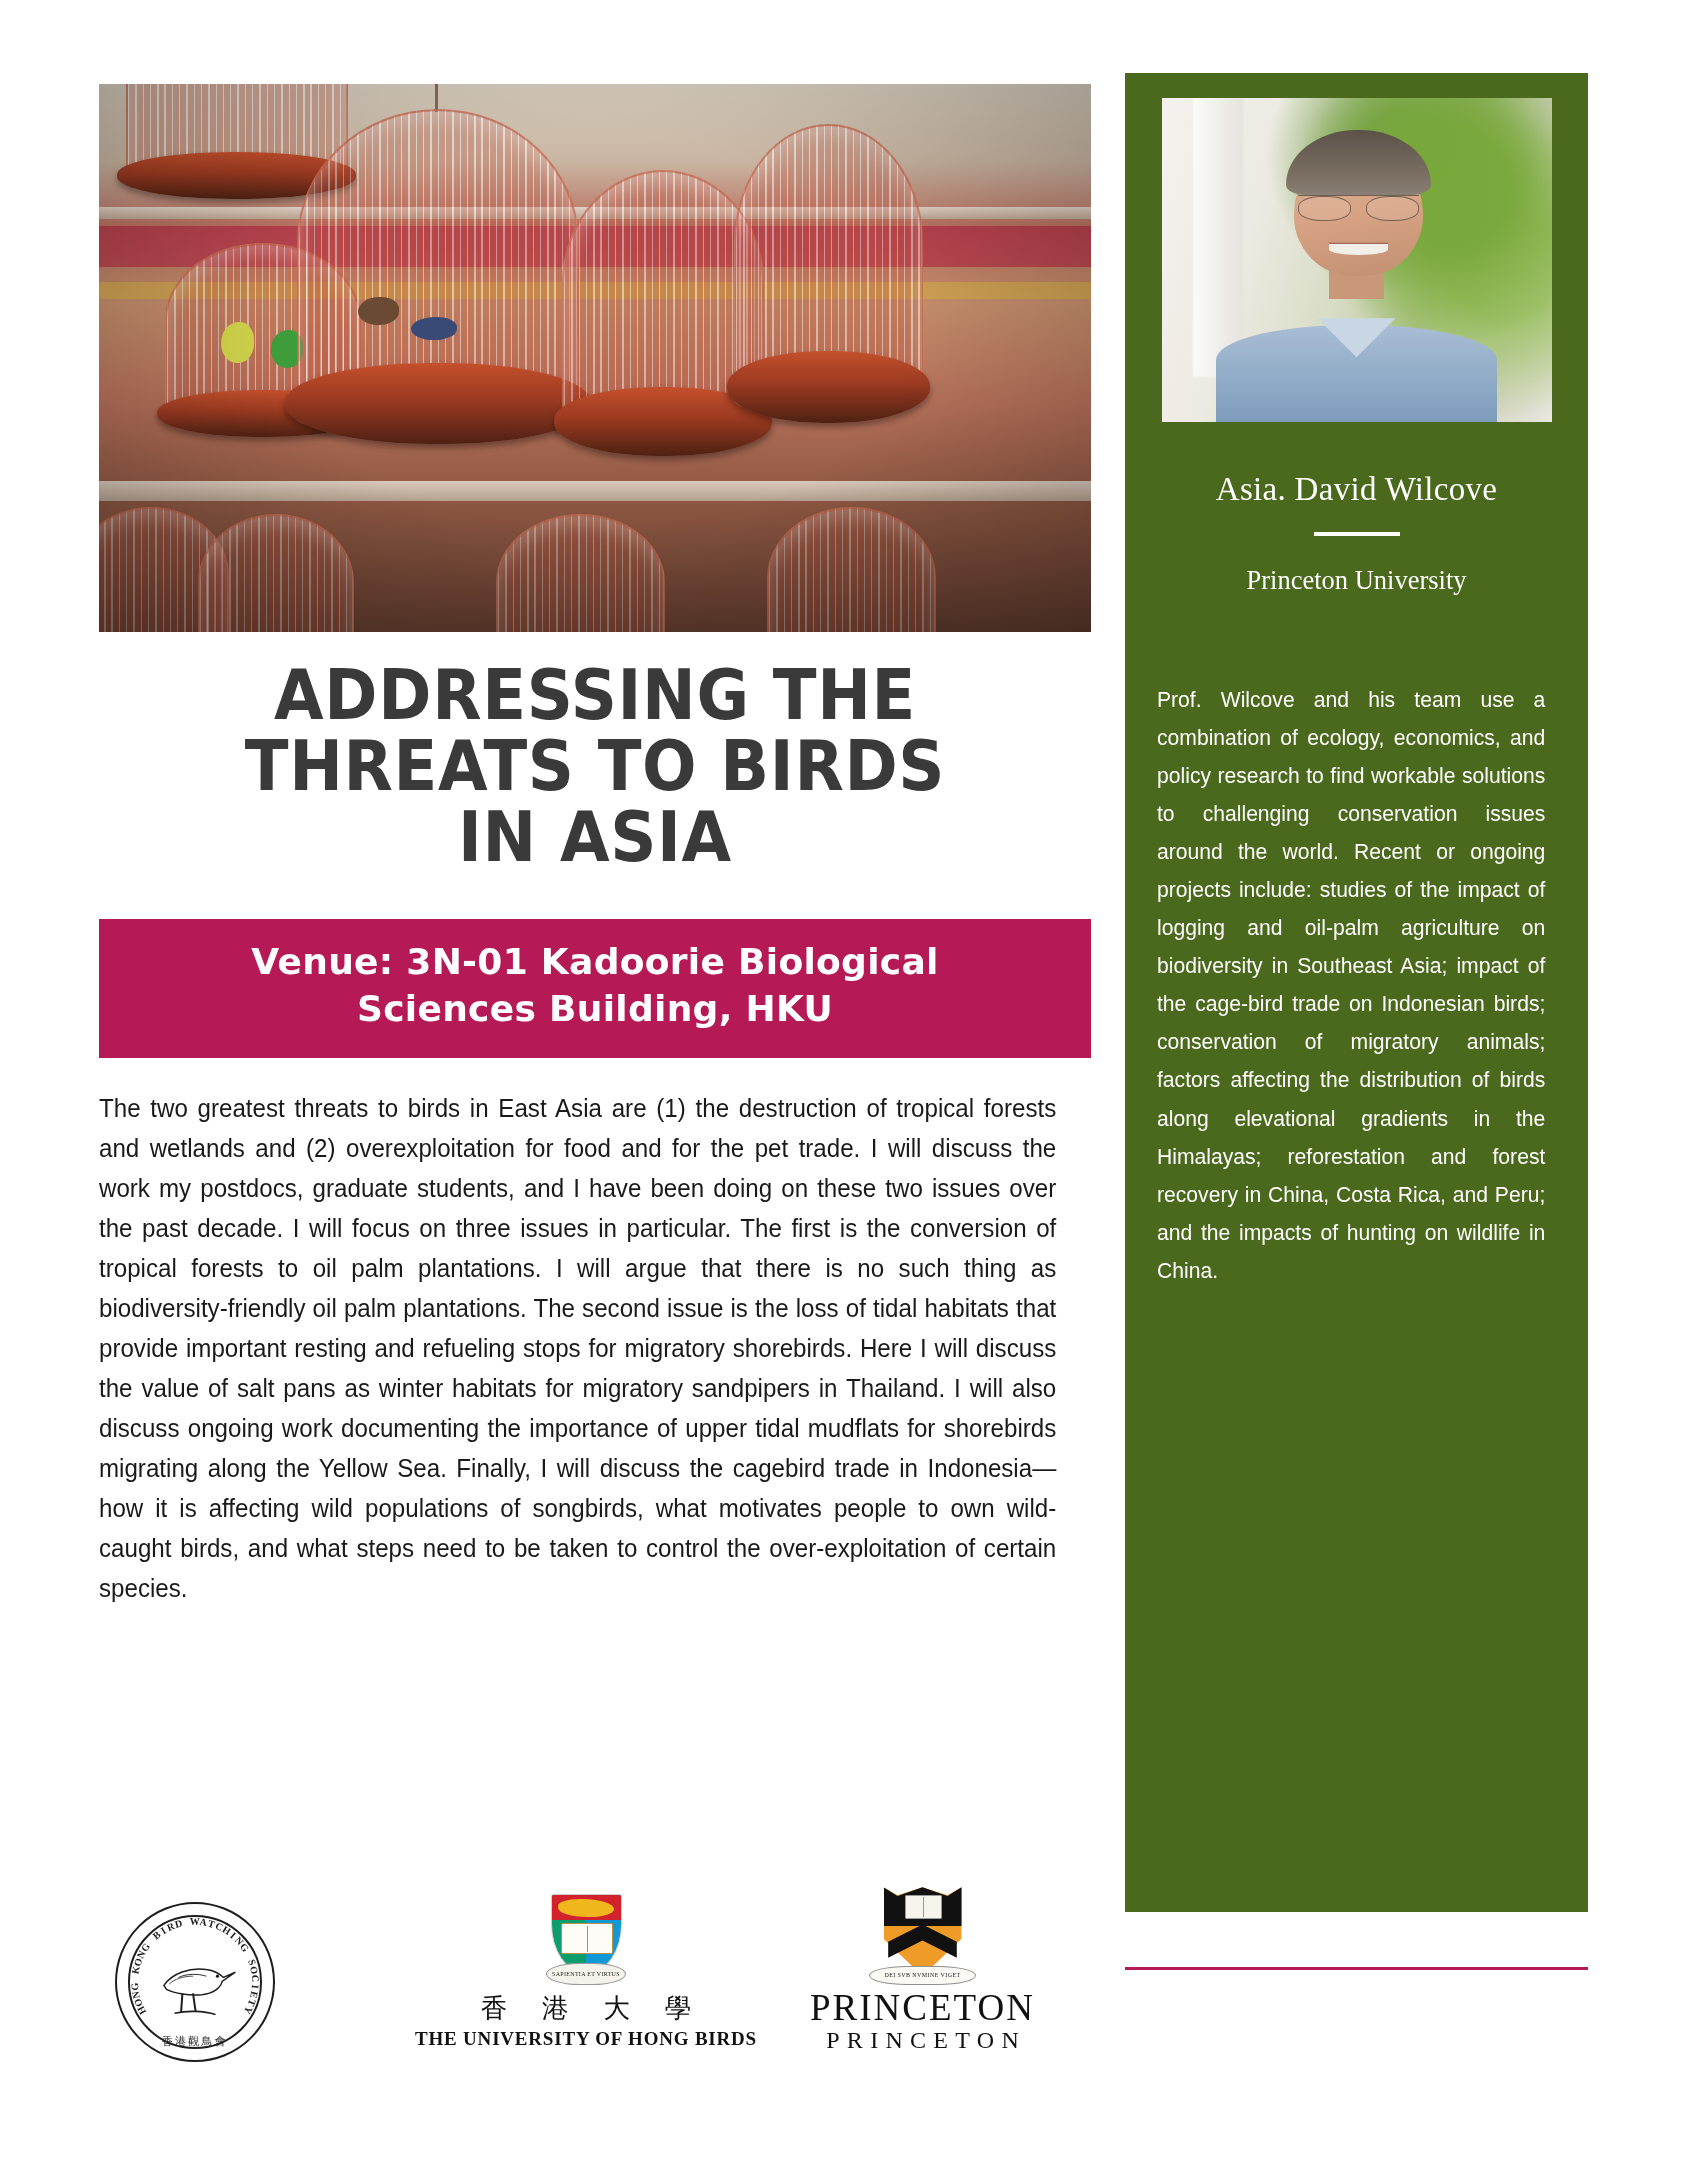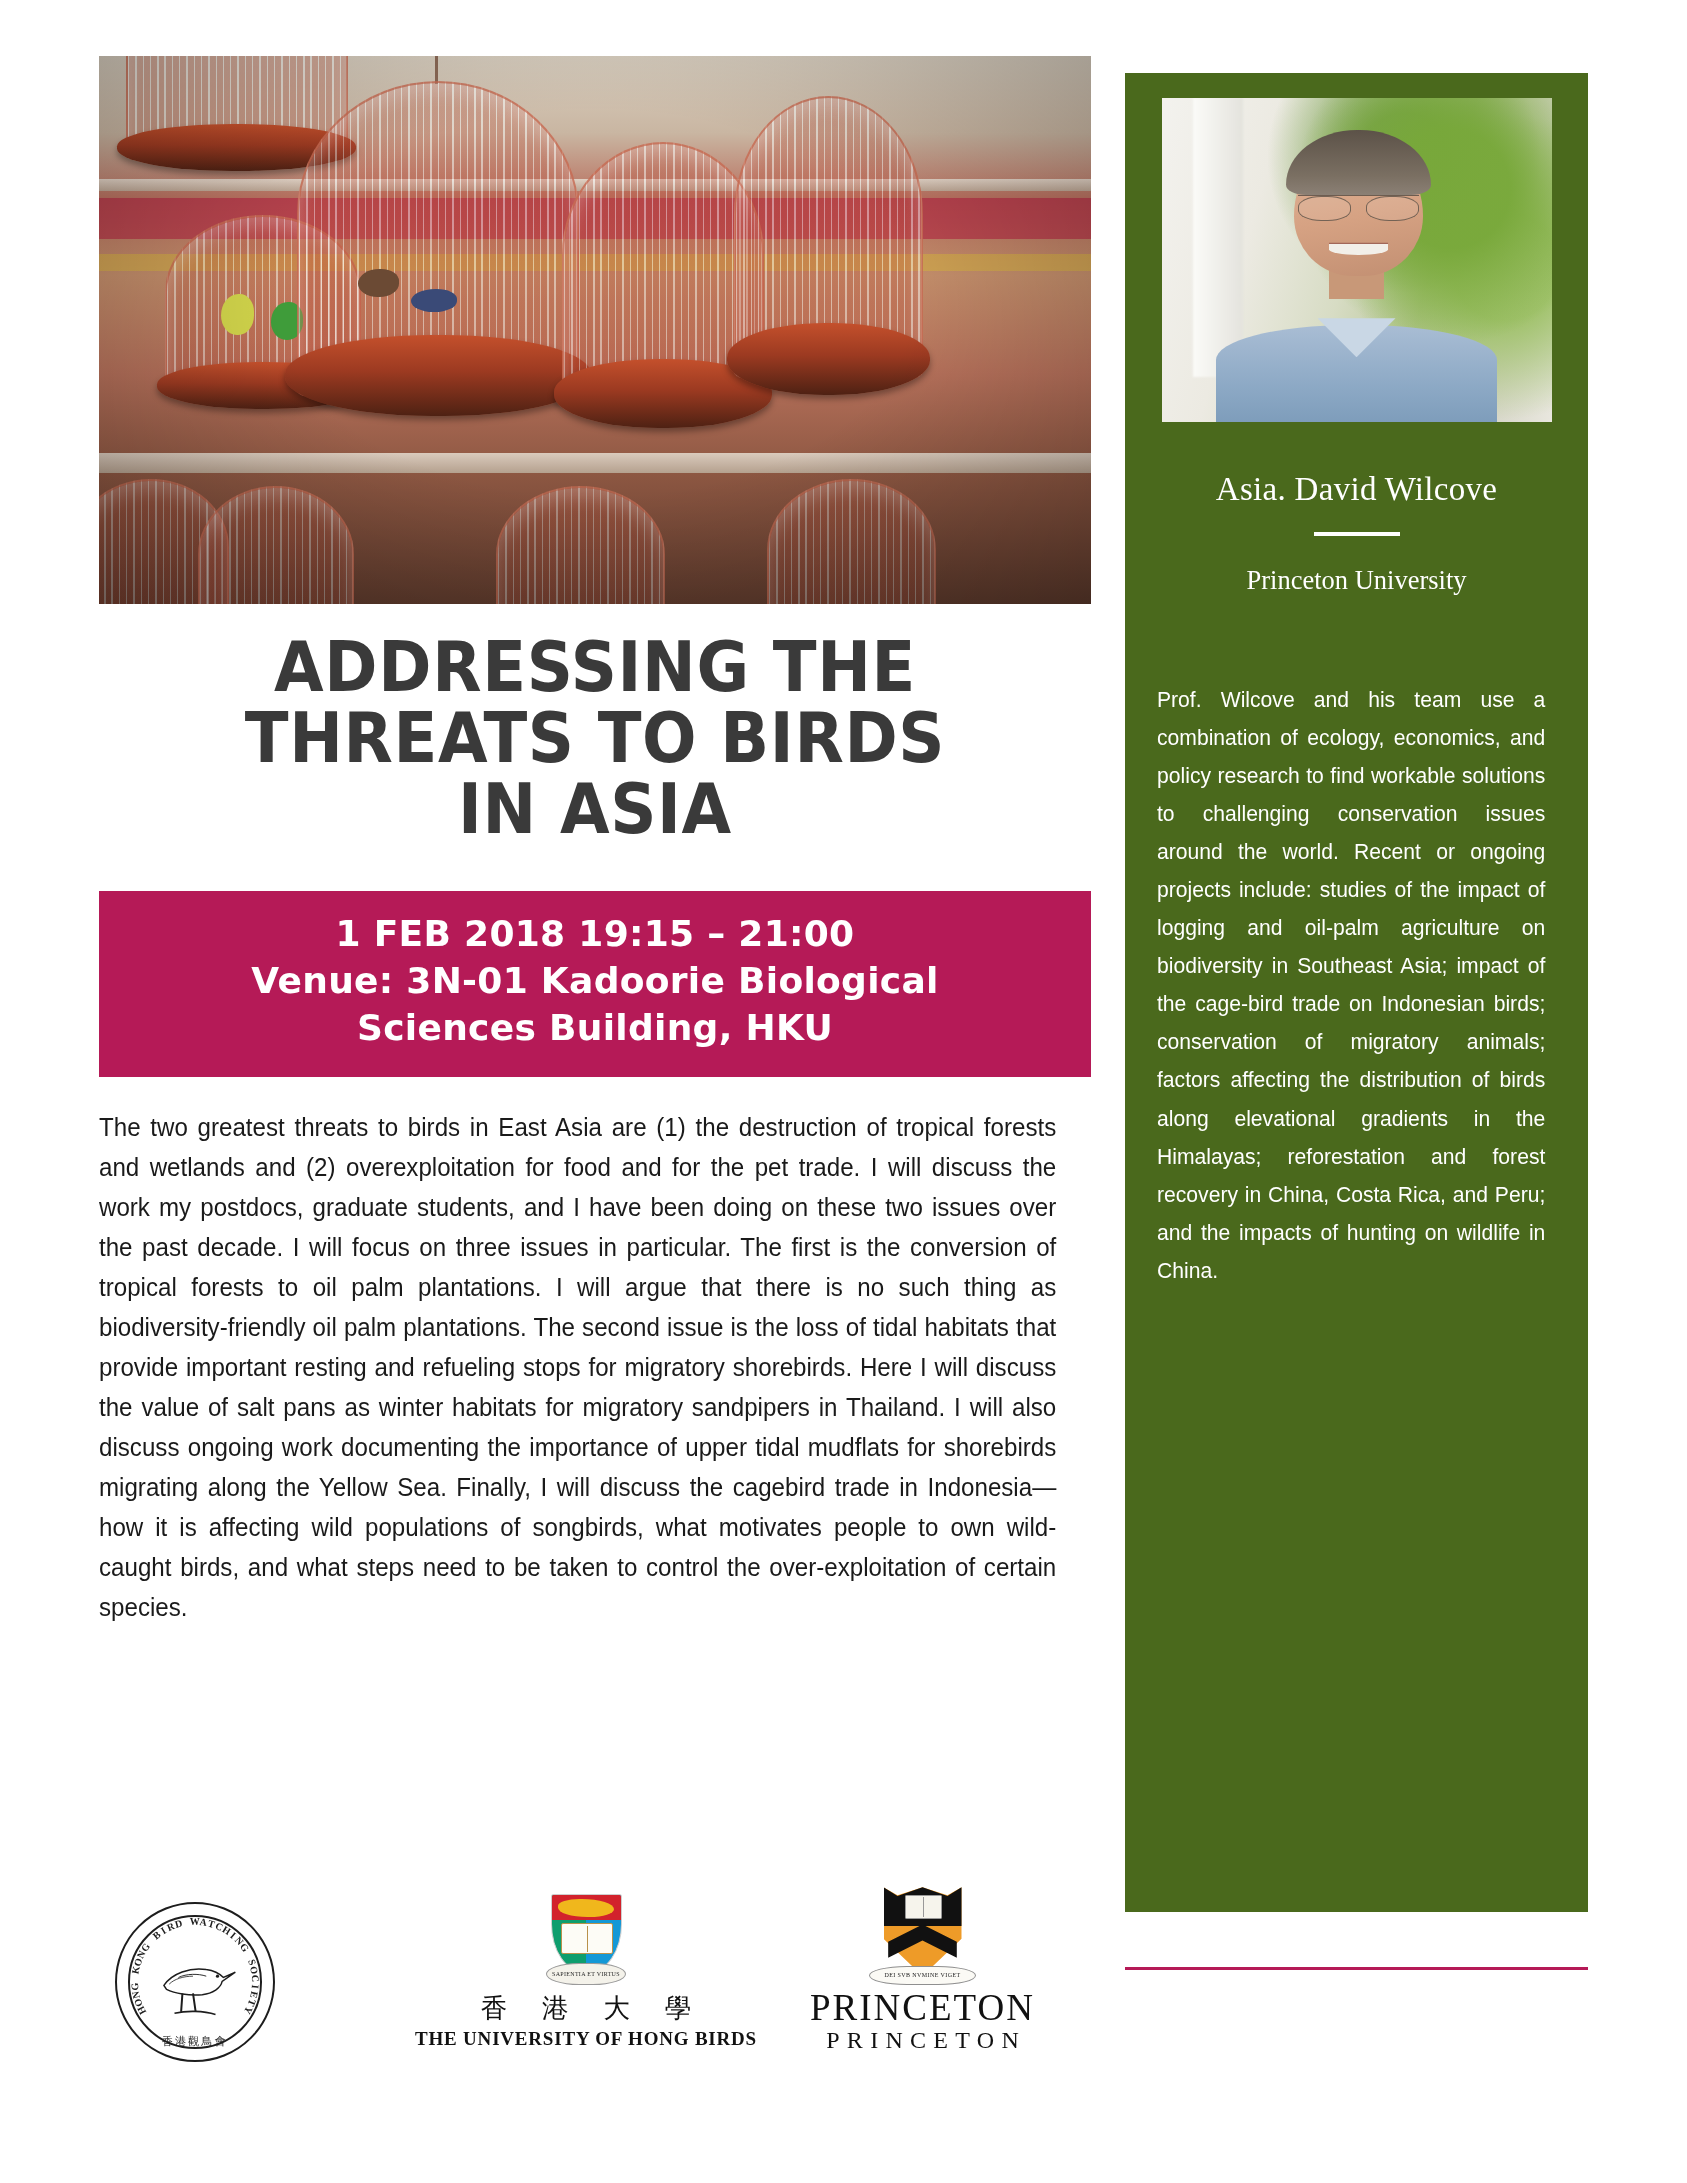--- a/index.html
+++ b/index.html
@@ -12,21 +12,21 @@
     height: 2183px;
     font-family: "Liberation Sans", sans-serif;
     position: relative;
     overflow: hidden;
   }
 
   
   #left-column {
     position: absolute;
     left: 99px;
-    top: 56px;
+    top: 84px;
     width: 992px;
   }
 
   
   #hero-photo {
     width: 992px;
     height: 548px;
     position: relative;
     overflow: hidden;
     background: #8a5a44;
@@ -473,21 +473,20 @@
     <div class="photo-layer photo-vignette"></div>
   </div>
 
   <h1 id="poster-title">
     <span class="tline">ADDRESSING THE</span>
     <span class="tline">THREATS TO BIRDS</span>
     <span class="tline">IN ASIA</span>
   </h1>
 
   <div id="event-banner">
-    <span class="bline">1 FEB 2018   19:15 – 21:00</span>
     <span class="bline">Venue: 3N-01 Kadoorie Biological</span>
     <span class="bline">Sciences Building, HKU</span>
   </div>
 
   <p id="abstract">The two greatest threats to birds in East Asia are (1) the destruction of tropical forests and wetlands and (2) overexploitation for food and for the pet trade.  I will discuss the work my postdocs, graduate students, and I have been doing on these two issues over the past decade.  I will focus on three issues in particular.  The first is the conversion of tropical forests to oil palm plantations.  I will argue that there is no such thing as biodiversity-friendly oil palm plantations.  The second issue is the loss of tidal habitats that provide important resting and refueling stops for migratory shorebirds.  Here I will discuss the value of salt pans as winter habitats for migratory sandpipers in Thailand.  I will also discuss ongoing work documenting the importance of upper tidal mudflats for shorebirds migrating along the Yellow Sea.  Finally, I will discuss the cagebird trade in Indonesia—how it is affecting wild populations of songbirds, what motivates people to own wild-caught birds, and what steps need to be taken to control the over-exploitation of certain species.</p>
 </div>
 
 <div id="footer-logos">
 
   <div class="logo-block" id="logo-hkbws">

